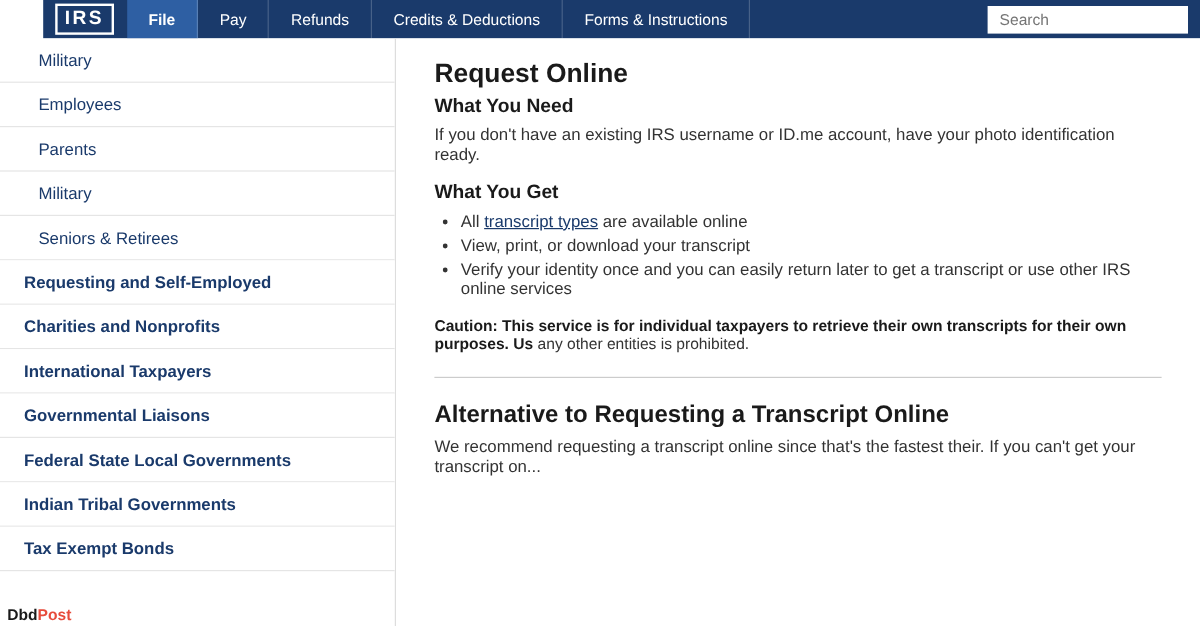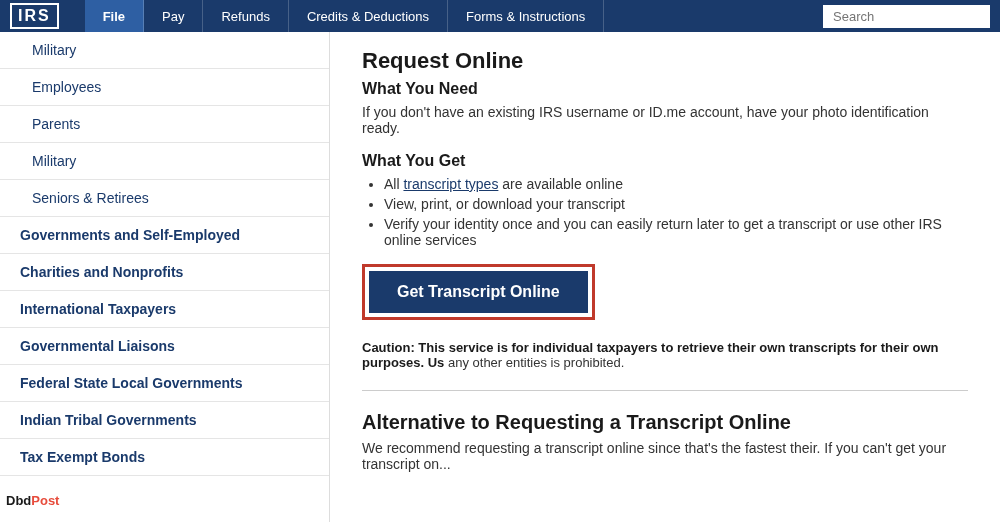--- a/index.html
+++ b/index.html
@@ -5,21 +5,22 @@
     * { margin: 0; padding: 0; box-sizing: border-box; }
     body { font-family: Arial, sans-serif; font-size: 14px; background: #fff; width: 1000px; height: 522px; overflow: hidden; }
 
     
     .top-nav {
       background: #1a3a6b;
       height: 32px;
       display: flex;
       align-items: center;
       padding: 0 10px;
-      gap: 16px;
+      gap: 1px;
+      margin-left: 36px;
     }
     .top-nav .logo {
       display: flex;
       align-items: center;
       margin-right: 10px;
     }
     .irs-logo {
       background: #1a3a6b;
       color: #fff;
       font-weight: bold;
@@ -164,21 +165,21 @@
       margin-bottom: 6px;
     }
     .alt-section-desc {
       font-size: 14px;
       color: #333;
     }
 
     
     .watermark {
       position: fixed;
-      bottom: 12px;
+      bottom: 0;
       left: 0;
       background: rgba(255,255,255,0.85);
       padding: 2px 6px;
       font-size: 13px;
       font-weight: bold;
       color: #e74c3c;
       z-index: 100;
     }
     .watermark span { color: #1a1a1a; }
   </style>
@@ -200,21 +201,21 @@
 </div>
 
 <div class="main-layout">
 
   <div class="sidebar">
     <div class="sidebar-item sub">Military</div>
     <div class="sidebar-item sub">Employees</div>
     <div class="sidebar-item sub">Parents</div>
     <div class="sidebar-item sub">Military</div>
     <div class="sidebar-item sub">Seniors &amp; Retirees</div>
-    <div class="sidebar-item section-header">Governments and Self-Employed</div>
+    <div class="sidebar-item section-header">Requesting and Self-Employed</div>
     <div class="sidebar-item section-header">Charities and Nonprofits</div>
     <div class="sidebar-item section-header">International Taxpayers</div>
     <div class="sidebar-item section-header">Governmental Liaisons</div>
     <div class="sidebar-item section-header">Federal State Local Governments</div>
     <div class="sidebar-item section-header">Indian Tribal Governments</div>
     <div class="sidebar-item section-header">Tax Exempt Bonds</div>
   </div>
 
   <div class="content-area">
 
@@ -223,23 +224,20 @@
     <div class="subsection-title">What You Need</div>
     <div class="section-desc">If you don't have an existing IRS username or ID.me account, have your photo identification ready.</div>
 
     <div class="subsection-title">What You Get</div>
     <ul class="bullet-list">
       <li>All <a href="#">transcript types</a> are available online</li>
       <li>View, print, or download your transcript</li>
       <li>Verify your identity once and you can easily return later to get a transcript or use other IRS online services</li>
     </ul>
 
-    <div class="btn-container">
-      <button class="btn-primary">Get Transcript Online</button>
-    </div>
 
     <div class="caution-box">
       <strong>Caution: This service is for individual taxpayers to retrieve their own transcripts for their own purposes. Us</strong> any other entities is prohibited.
     </div>
 
     <hr class="divider">
 
     <div class="alt-section-title">Alternative to Requesting a Transcript Online</div>
     <div class="alt-section-desc">We recommend requesting a transcript online since that's the fastest their. If you can't get your transcript on...</div>
   </div>

